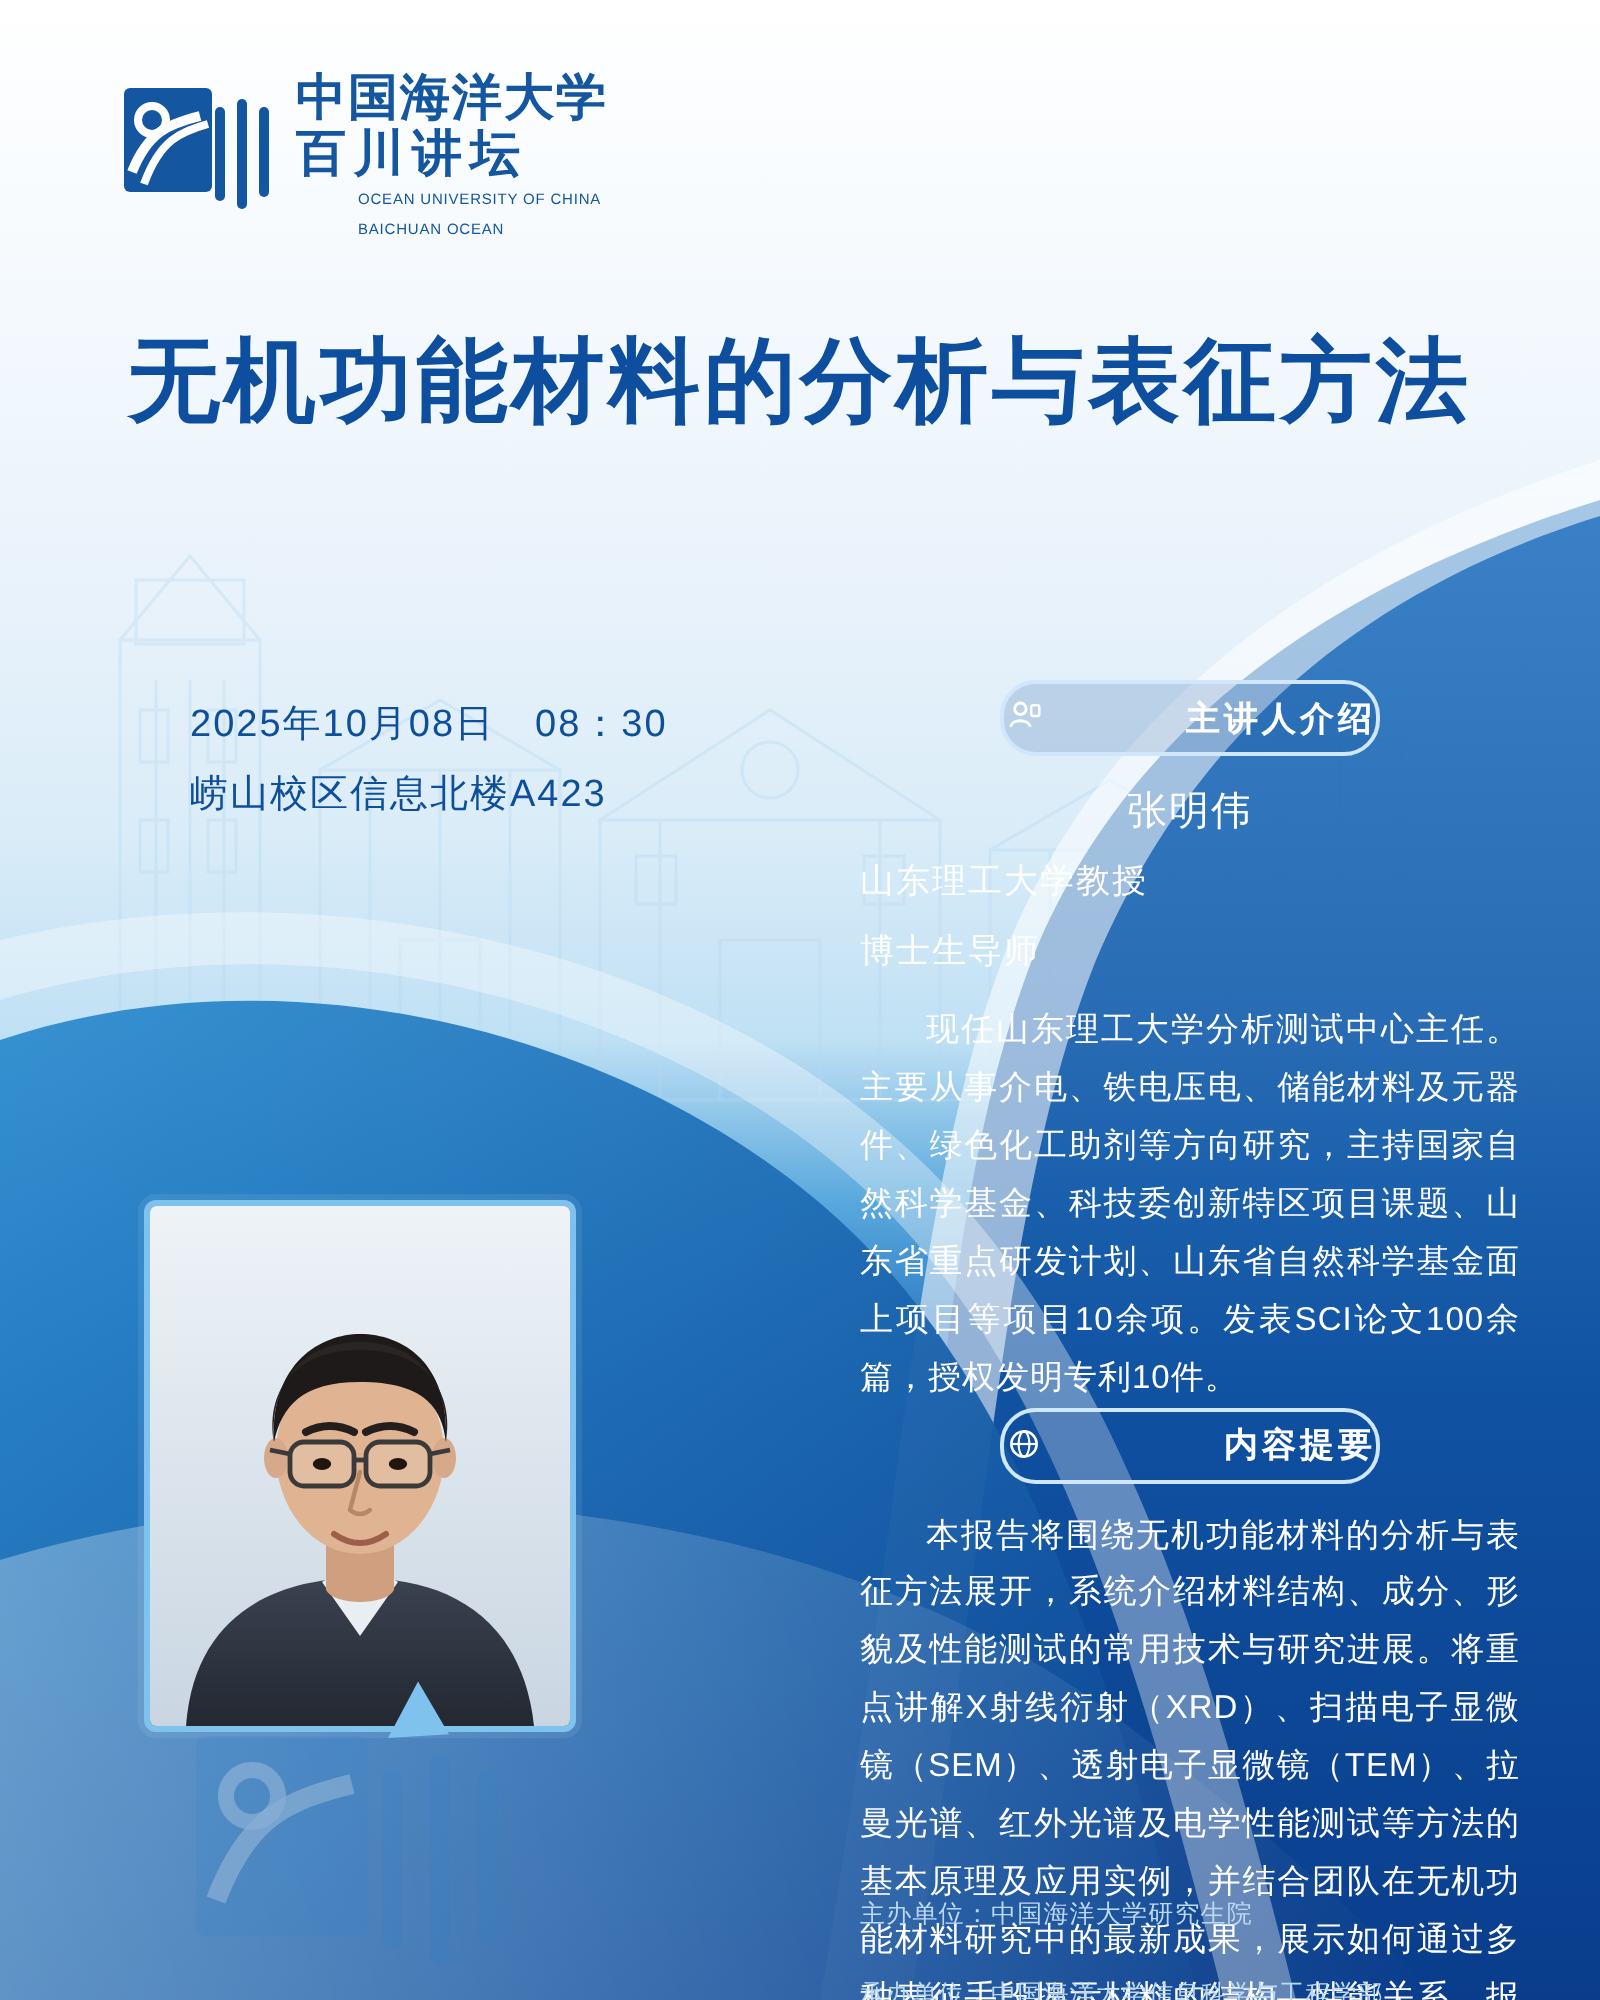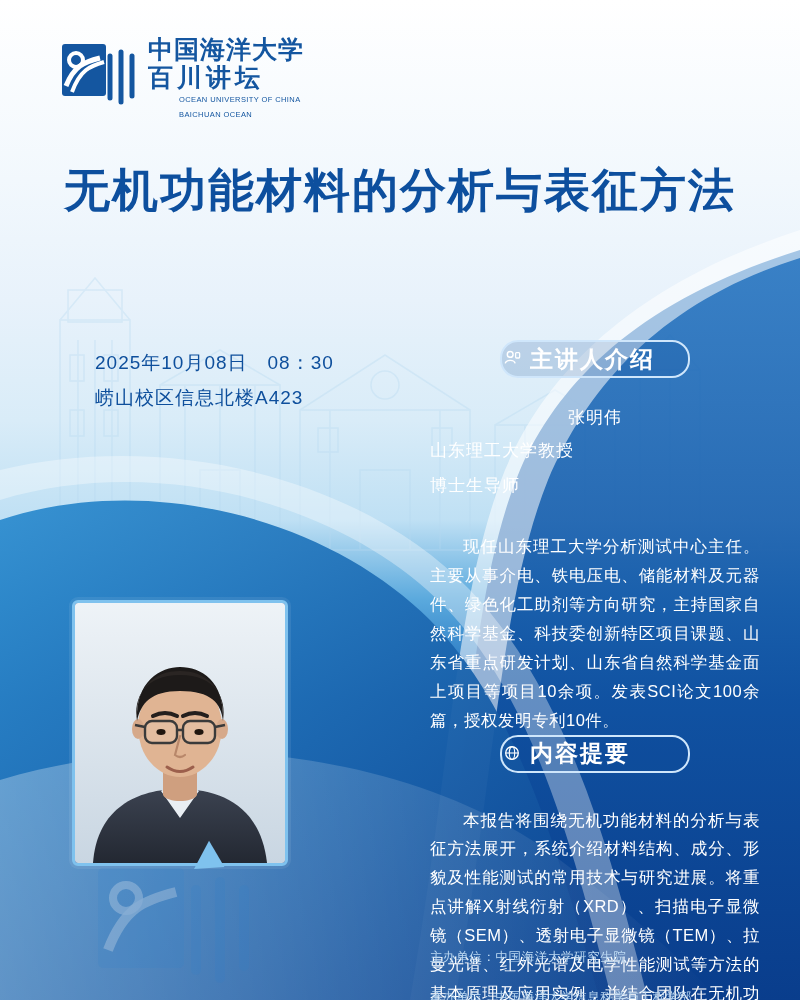--- a/index.html
+++ b/index.html
@@ -52,38 +52,38 @@
     position:absolute;left:95px;top:345px;width:330px;color:#0e4f9c;
     font-size:19px;line-height:1.85;letter-spacing:1px;
   }
   .meta .row2{font-size:19px;}
 
   
   .right-col{
     position:absolute;left:430px;top:340px;width:330px;color:#ffffff;
   }
   .pill{
-    display:flex;align-items:center;justify-content:flex-start;gap:8px;
+    display:flex;align-items:center;justify-content:space-between;gap:8px;
     width:186px;height:34px;margin:0 auto;
     border:2px solid #cfe6fb;border-radius:18px;
     background:rgba(13,74,150,.18);
-    font-size:23px;font-weight:bold;color:#ffffff;letter-spacing:2px;
+    font-size:17px;font-weight:bold;color:#ffffff;letter-spacing:2px;
   }
   .pill .pic{
     display:inline-block;width:20px;height:20px;line-height:20px;text-align:center;
     font-size:16px;color:#ffffff;
   }
   .speaker-name{
-    text-align:center;margin-top:28px;font-size:17px;color:#ffffff;letter-spacing:1px;
+    text-align:center;margin-top:14px;font-size:20px;color:#ffffff;letter-spacing:1px;
   }
   .speaker-line{
     margin-top:8px;font-size:17px;color:#ffffff;line-height:1.6;letter-spacing:1px;
   }
   .body-par{
-    margin-top:33px;font-size:16.5px;line-height:1.75;color:#ffffff;
+    margin-top:12px;font-size:16.5px;line-height:1.75;color:#ffffff;
     text-align:justify;text-indent:2em;letter-spacing:.5px;
   }
   .pill-wrap2{}
 
   
   .portrait-frame{
     position:absolute;left:72px;top:600px;width:210px;height:260px;
     border:3px solid #7fc2ee;border-radius:6px;background:#0c4d9c;
     box-shadow:0 0 0 3px rgba(255,255,255,.08);
     overflow:hidden;

